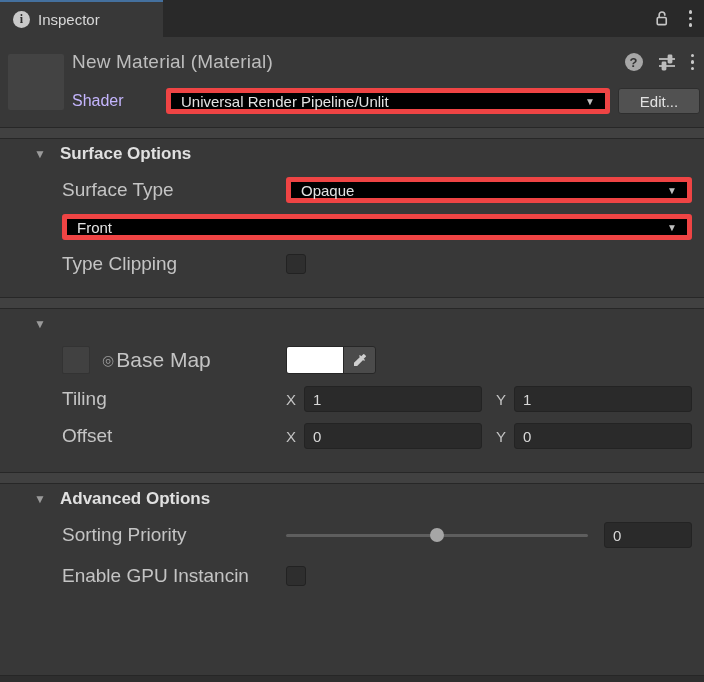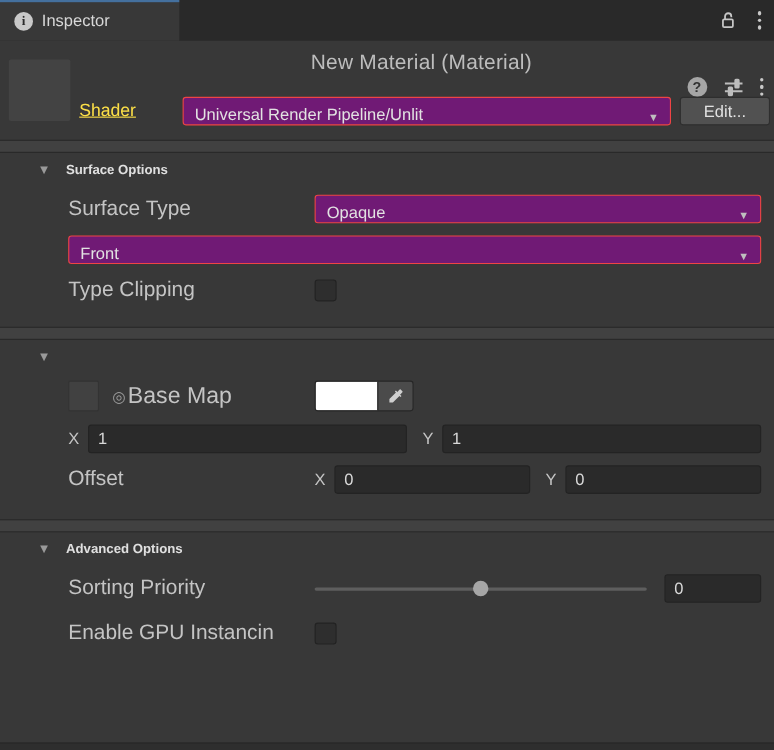--- a/index.html
+++ b/index.html
@@ -24,35 +24,35 @@
   .tabbar-right { margin-left:auto; display:flex; align-items:center; gap:18px; padding-right:12px; }
   .lock-btn, .kebab-btn { cursor:pointer; display:flex; align-items:center; justify-content:center; }
   .kebab { display:flex; flex-direction:column; gap:3px; }
   .kebab i { width:3.5px; height:3.5px; border-radius:50%; background:#C8C8C8; }
   
   .mat-header { position:relative; padding-bottom:13px; }
   .preview-square {
     position:absolute; left:8px; top:7px; width:56px; height:56px;
     background:#434343; border-radius:2px;
   }
-  .title-row { display:flex; align-items:center; height:30px; margin:10px 10px 0 72px;flex-direction:column; }
+  .title-row { display:flex; align-items:center; height:30px; margin:10px 10px 0 72px; }
   .mat-title { font-size:19px; color:#BDBDBD; letter-spacing:0.2px; white-space:nowrap; }
   .title-icons { margin-left:auto; display:flex; align-items:center; gap:14px; }
   .help-icon {
     width:18px; height:18px; border-radius:50%; background:#A6A6A6; color:#323232;
     font-size:13px; font-weight:bold; display:flex; align-items:center; justify-content:center; cursor:pointer;
   }
   .preset-icon { cursor:pointer; display:flex; }
   .kebab2 { color:#C8C8C8; font-size:18px; font-weight:bold; cursor:pointer; line-height:18px; }
   .shader-row { display:flex; align-items:center; height:26px; margin:11px 4px 0 72px; }
-  .shader-label { font-size:16px; color:#fde047; flex:0 0 94px;text-decoration:underline; }
+  .shader-label { font-size:16px; color:#c4b5fd; flex:0 0 94px; }
   
   .dropdown {
-    background:#701a75; border:1px solid #ef4444; border-radius:3px; height:26px;
-    display:flex; align-items:flex-end; padding:0 10px; cursor:pointer; flex:1;
+    background:#000000; border:5px solid #ef4444; border-radius:3px; height:26px;
+    display:flex; align-items:center; padding:0 10px; cursor:pointer; flex:1;
     color:#E2E2E2; font-size:15px; min-width:0;
   }
   .dropdown .dd-text { white-space:nowrap; overflow:hidden; flex:1; }
   .dd-arrow { color:#BFBFBF; font-size:10px; margin-left:8px; flex:0 0 auto; }
   .btn {
     background:#515151; border:1px solid #2E2E2E; border-radius:3px; height:26px;
     color:#E2E2E2; font-size:15px; padding:0 12px; margin-left:8px; cursor:pointer;
     display:flex; align-items:center; width:82px; justify-content:center; flex:0 0 82px;
   }
   .field {
@@ -61,21 +61,21 @@
     font-family:"Liberation Sans", sans-serif; outline:none;
   }
   .checkbox {
     width:20px; height:20px; background:#2E2E2E; border:1px solid #222222;
     border-radius:3px; cursor:pointer;
   }
   
   .sep { height:12px; background:#414141; border-top:1px solid #272727; border-bottom:1px solid #272727; }
   .sec-header { display:flex; align-items:center; height:30px; padding-left:34px; cursor:pointer; }
   .foldout { width:26px; color:#9A9A9A; font-size:12px; flex:0 0 26px; }
-  .sec-title { font-weight:bold; font-size:12px; color:#E0E0E0; }
+  .sec-title { font-weight:bold; font-size:17px; color:#E0E0E0; }
   .sec-body { padding-bottom:9px; }
   .row { display:flex; align-items:center; height:26px; margin:0 12px 11px 0; padding-left:62px; }
   .row:first-child { margin-top:8px; }
   .row .label { flex:0 0 224px; font-size:19px; color:#C4C4C4; white-space:nowrap; overflow:hidden; }
   .row .value { flex:1; display:flex; align-items:center; min-width:0; }
   .axis { color:#C4C4C4; font-size:15px; margin-right:8px; flex:0 0 auto; }
   .axis.second { margin-left:14px; }
   
   .basemap-row { display:flex; align-items:center; height:30px; margin:6px 12px 0 0; padding-left:62px; }
   .basemap-left { flex:0 0 224px; display:flex; align-items:center; }
@@ -203,20 +203,21 @@
       <span class="color-wrap">
         <span class="swatch" style="background: rgb(255, 255, 255);"></span>
         <span class="dropper-btn">
           <svg width="16" height="16" viewBox="0 0 24 24" fill="#CFCFCF">
             <path d="M20.71 5.63l-2.34-2.34a1 1 0 0 0-1.41 0l-3.12 3.12-1.93-1.91-1.41 1.41 1.42 1.42L3 16.25V21h4.75l8.92-8.92 1.42 1.42 1.41-1.41-1.92-1.92 3.12-3.12a1 1 0 0 0 .01-1.42z"></path>
           </svg>
         </span>
       </span>
     </div>
     <div class="row" style="margin-top:11px">
+      <span class="label">Tiling</span>
       <span class="value">
         <span class="axis">X</span>
         <input class="field" value="1" style="">
         <span class="axis second">Y</span>
         <input class="field" value="1" style="">
       </span>
     </div>
     <div class="row">
       <span class="label">Offset</span>
       <span class="value">

